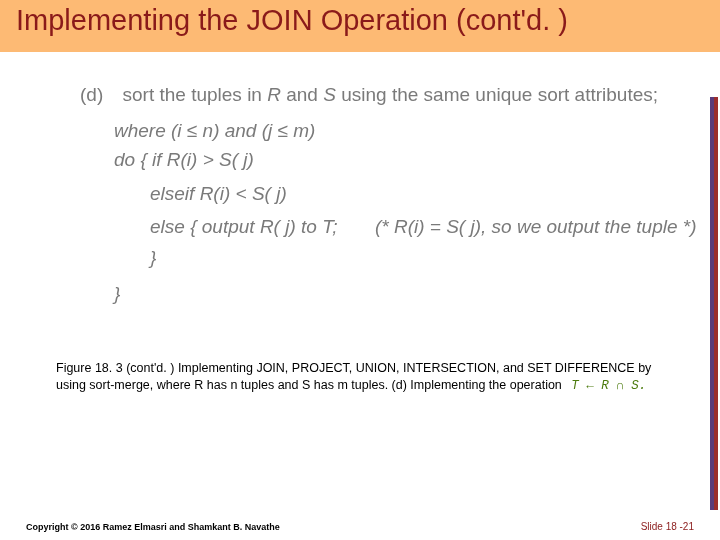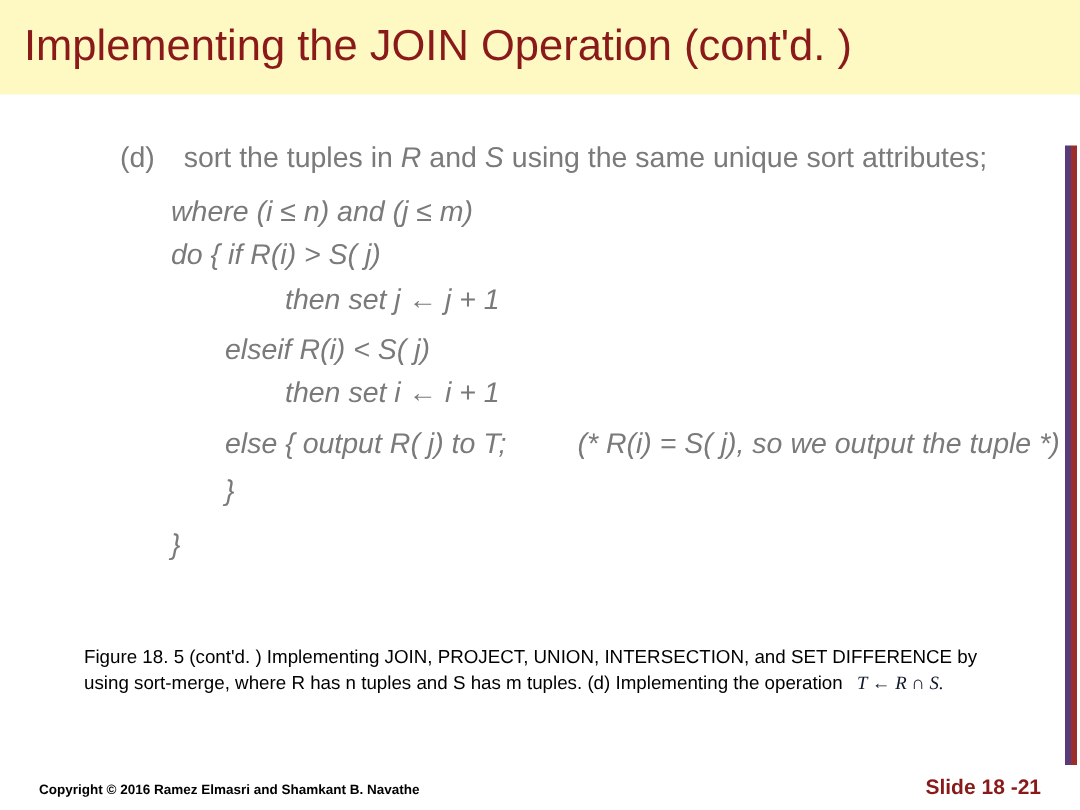--- a/index.html
+++ b/index.html
@@ -5,22 +5,22 @@
   * { margin: 0; padding: 0; box-sizing: border-box; }
   body {
     width: 720px;
     height: 540px;
     background: #ffffff;
     font-family: Arial, Helvetica, sans-serif;
     position: relative;
     overflow: hidden;
   }
   .title-bar {
-    background: #fef9c3;
-    padding: 13px 16px 14px 16px;
+    background: #fdba74;
+    padding: 2px 16px 14px 16px;
   }
   .title-bar h1 {
     color: #8a1a1a;
     font-size: 29px;
     font-weight: normal;
     line-height: 1.25;
     font-family: Arial, sans-serif;
   }
   .content-area {
     position: relative;
@@ -36,53 +36,53 @@
   .tag {
     color: #7a7a7a;
     margin-right: 14px;
     font-weight: normal;
   }
   .it { font-style: italic; }
   .pad1 { padding-left: 34px; }
   .pad2 { padding-left: 70px; }
   .pad3 { padding-left: 110px; }
   .pad4 { padding-left: 146px; }
-  .comment { margin-left: 42px; }
+  .comment { margin-left: 32px; }
   .after-algo { height: 10px; }
   .caption {
     margin: 42px 56px 0 56px;
     font-size: 12.5px;
     color: #000;
     line-height: 1.35;
   }
   .formula {
     font-style: italic;
-    color: #0f172a;
-    font-family: Liberation Serif, serif;
+    color: #4d7c0f;
+    font-family: Liberation Mono, monospace;
     margin-left: 6px;
   }
   .footer {
     position: absolute;
     bottom: 8px;
     left: 0;
     width: 720px;
     padding: 0 26px;
     display: flex;
     justify-content: space-between;
     align-items: baseline;
   }
   .copyright {
     font-size: 9px;
     color: #000;
     font-weight: bold;
   }
   .slidenum {
-    font-size: 14px;
+    font-size: 10px;
     color: #8a1a1a;
-    font-weight: bold;
+    font-weight: normal;
   }
   .side-stripe {
     position: absolute;
     top: 97px;
     right: 2px;
     width: 8px;
     bottom: 30px;
     display: flex;
     flex-direction: row;
   }
@@ -103,36 +103,34 @@
 
 <div class="content-area">
 
   <div class="algo">
     <div class="row">
       <span class="tag">(d)</span>
       <span>sort the tuples in </span><span class="it">R</span><span> and </span><span class="it">S</span><span> using the same unique sort attributes;</span>
     </div>
     <div class="row pad1" style="margin-top:6px;"><span class="it">where (i ≤ n) and (j ≤ m)</span></div>
     <div class="row pad1"><span class="it">do  {    if R(i) &gt; S( j)</span></div>
-    <div class="row pad3"><span class="it">then set j ← j + 1</span></div>
     <div class="row pad2" style="margin-top:4px;"><span class="it">elseif R(i) &lt; S( j)</span></div>
-    <div class="row pad3"><span class="it">then set i ← i + 1</span></div>
     <div class="row pad2" style="margin-top:4px;">
       <span class="it">else  {    output </span><span class="it">R( j)</span><span class="it"> to </span><span class="it">T;</span>
       <span class="it comment">(* R(i) = S( j), so we output the tuple *)</span>
     </div>
     <div class="row pad2" style="margin-top:2px;"><span class="it">}</span></div>
     <div class="row pad1" style="margin-top:6px;"><span class="it">}</span></div>
   </div>
 
   <div class="after-algo"></div>
 
 </div>
 
 <div class="caption">
-  <span>Figure 18. 5 (cont'd. ) Implementing JOIN, PROJECT, UNION, INTERSECTION, and SET DIFFERENCE by using sort-merge, where R has n tuples and S has m tuples. (d) Implementing the operation</span>
+  <span>Figure 18. 3 (cont'd. ) Implementing JOIN, PROJECT, UNION, INTERSECTION, and SET DIFFERENCE by using sort-merge, where R has n tuples and S has m tuples. (d) Implementing the operation</span>
   <span class="formula">T ← R ∩ S.</span>
 </div>
 
 <div class="footer">
   <div class="copyright">Copyright © 2016 Ramez Elmasri and Shamkant B. Navathe</div>
   <div class="slidenum">Slide 18 -21</div>
 </div>
 
 </body></html>

